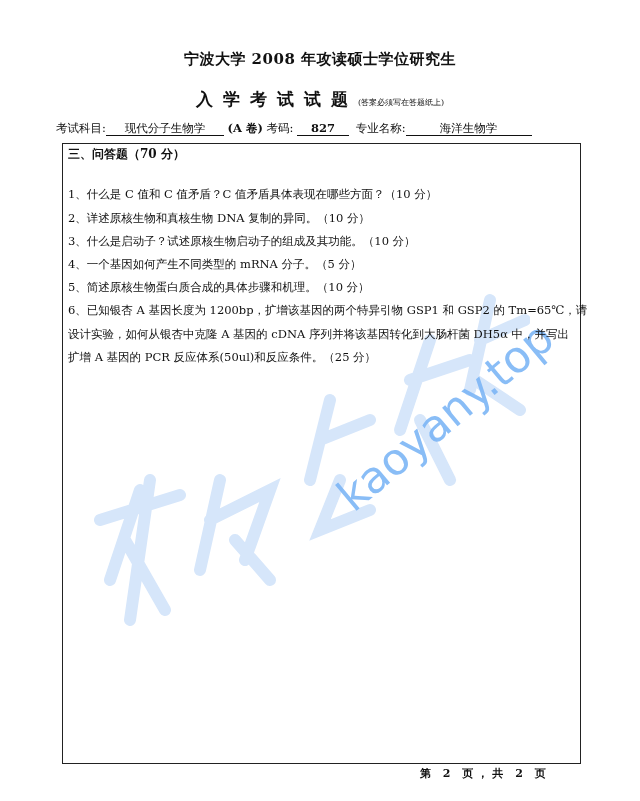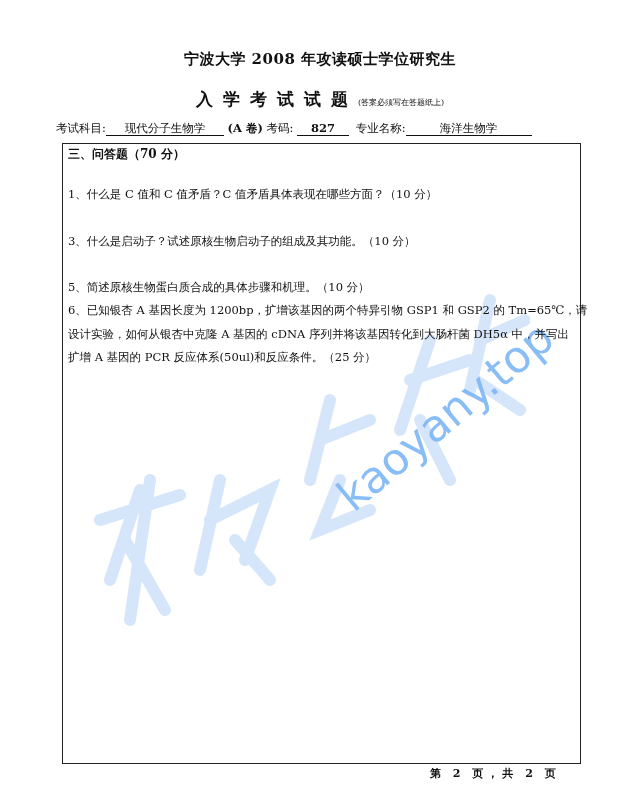--- a/index.html
+++ b/index.html
@@ -29,21 +29,21 @@
       border: 1.3px solid #222;
     }
     .section {
       position: absolute; left: 5px; top: 2px; font-size: 12px; font-weight: bold;
     }
     .q {
       position: absolute; left: 5px; font-size: 11.5px; line-height: 14px; white-space: nowrap;
       font-family: "DejaVu Serif", "Liberation Serif", serif;
     }
     .footer {
-      position: absolute; left: 420px; top: 766px; font-size: 11px; font-weight: bold; letter-spacing: 4px; margin-left: 10px;
+      position: absolute; left: 420px; top: 766px; font-size: 11px; font-weight: bold; letter-spacing: 4px;
     }
     .wm {
       position: absolute; pointer-events: none;
     }
     .wm-cn {
       left: 70px; top: 280px; width: 460px; height: 350px;
     }
     .wm-url {
       left: 360px; top: 470px; font-family: "DejaVu Sans", sans-serif; font-size: 44px;
       color: #7db6f6; transform: rotate(-40deg); transform-origin: left bottom; opacity: 0.9;
@@ -76,20 +76,22 @@
   <span>考试科目:</span><span class="u" style="width:118px">现代分子生物学</span>
   <b>(A 卷)</b>
   <span>考码:</span>
   <span class="u" style="width:52px;font-weight:bold">827</span>
   <span style="margin-left:3px">专业名称:</span><span class="u" style="width:126px">海洋生物学</span>
 </div>
 
 <div class="box">
   <div class="section">三、问答题（70 分）</div>
   <div class="q" style="top:43px">1、什么是 C 值和 C 值矛盾？C 值矛盾具体表现在哪些方面？（10 分）</div>
+  <div class="q" style="top:67px">2、详述原核生物和真核生物 DNA 复制的异同。（10 分）</div>
   <div class="q" style="top:90px">3、什么是启动子？试述原核生物启动子的组成及其功能。（10 分）</div>
+  <div class="q" style="top:113px">4、一个基因如何产生不同类型的 mRNA 分子。（5 分）</div>
   <div class="q" style="top:136px">5、简述原核生物蛋白质合成的具体步骤和机理。（10 分）</div>
   <div class="q" style="top:159px">6、已知银杏 A 基因长度为 1200bp，扩增该基因的两个特异引物 GSP1 和 GSP2 的 Tm=65℃，请</div>
   <div class="q" style="top:183px">设计实验，如何从银杏中克隆 A 基因的 cDNA 序列并将该基因转化到大肠杆菌 DH5α 中，并写出</div>
   <div class="q" style="top:206px">扩增 A 基因的 PCR 反应体系(50ul)和反应条件。（25 分）</div>
 </div>
 
 <div class="footer">第 2 页，共 2 页</div>
 
 </body></html>

